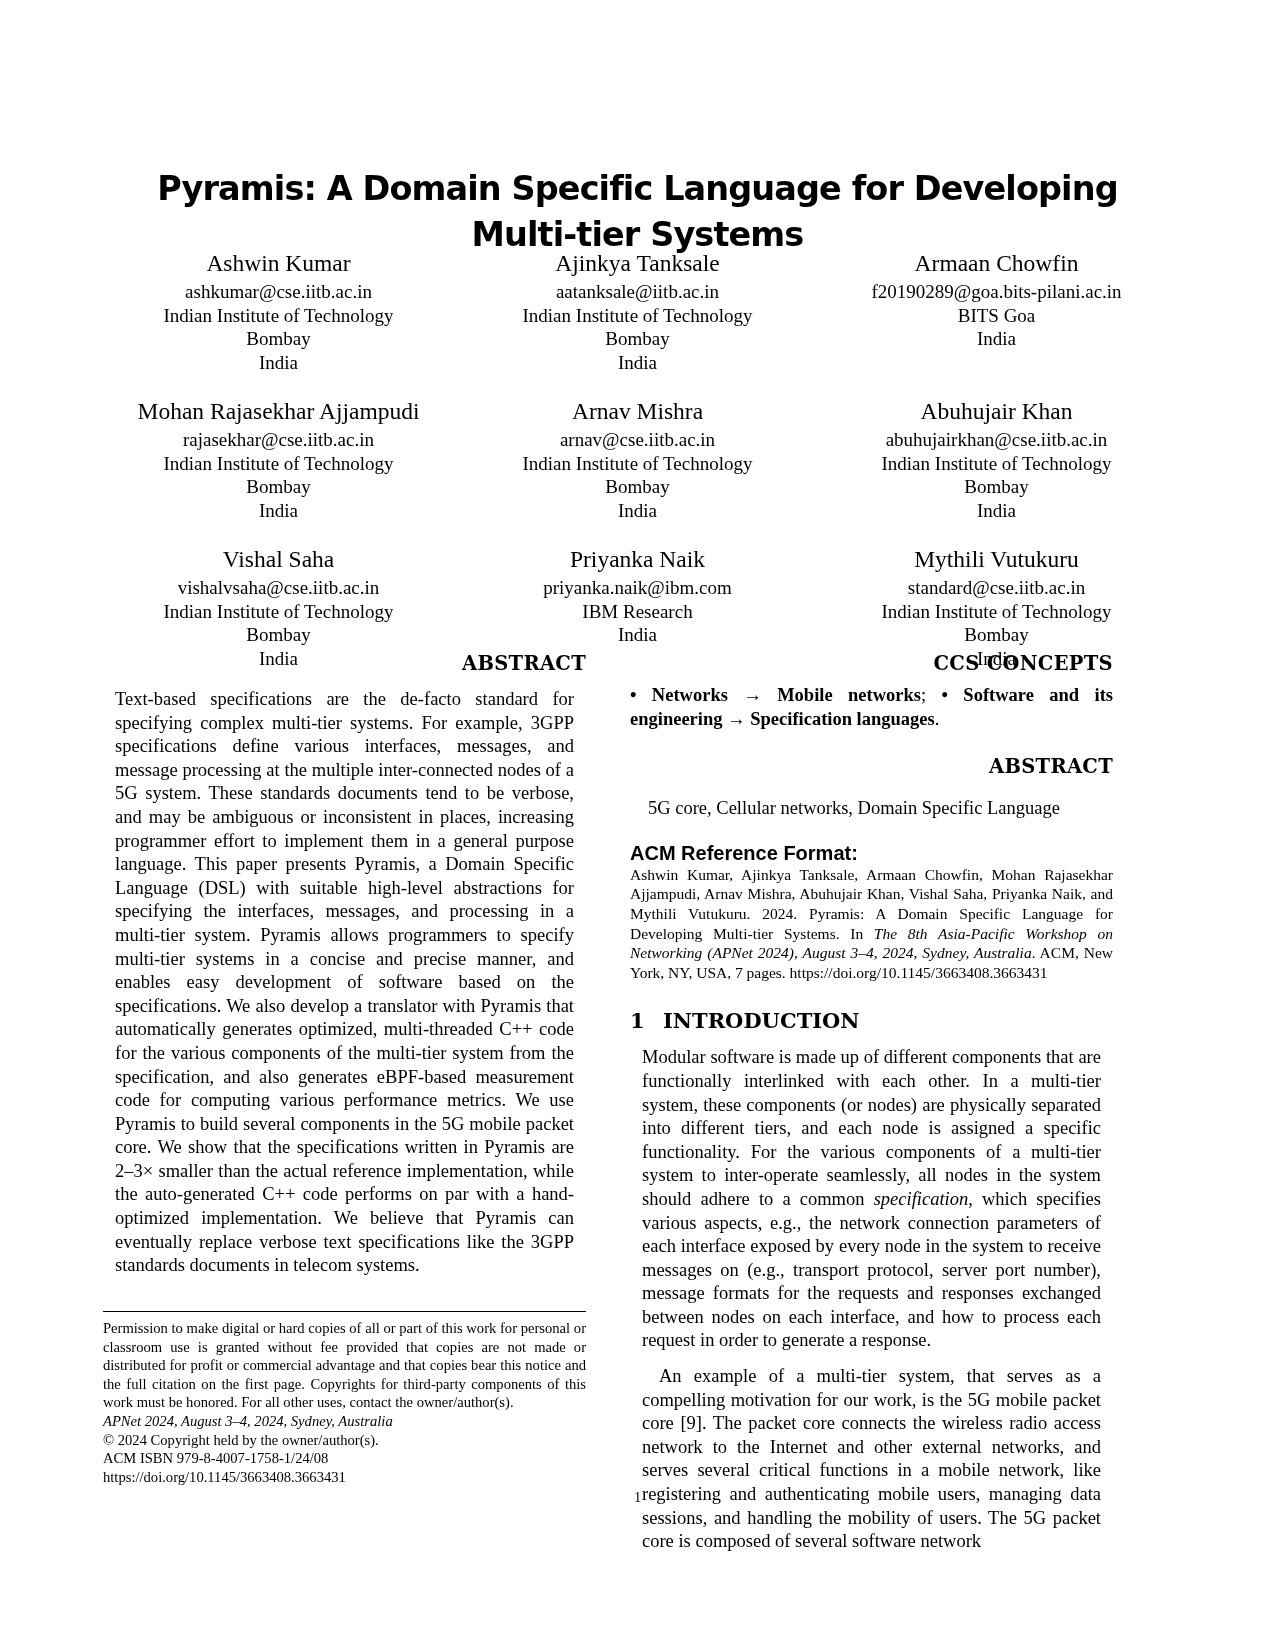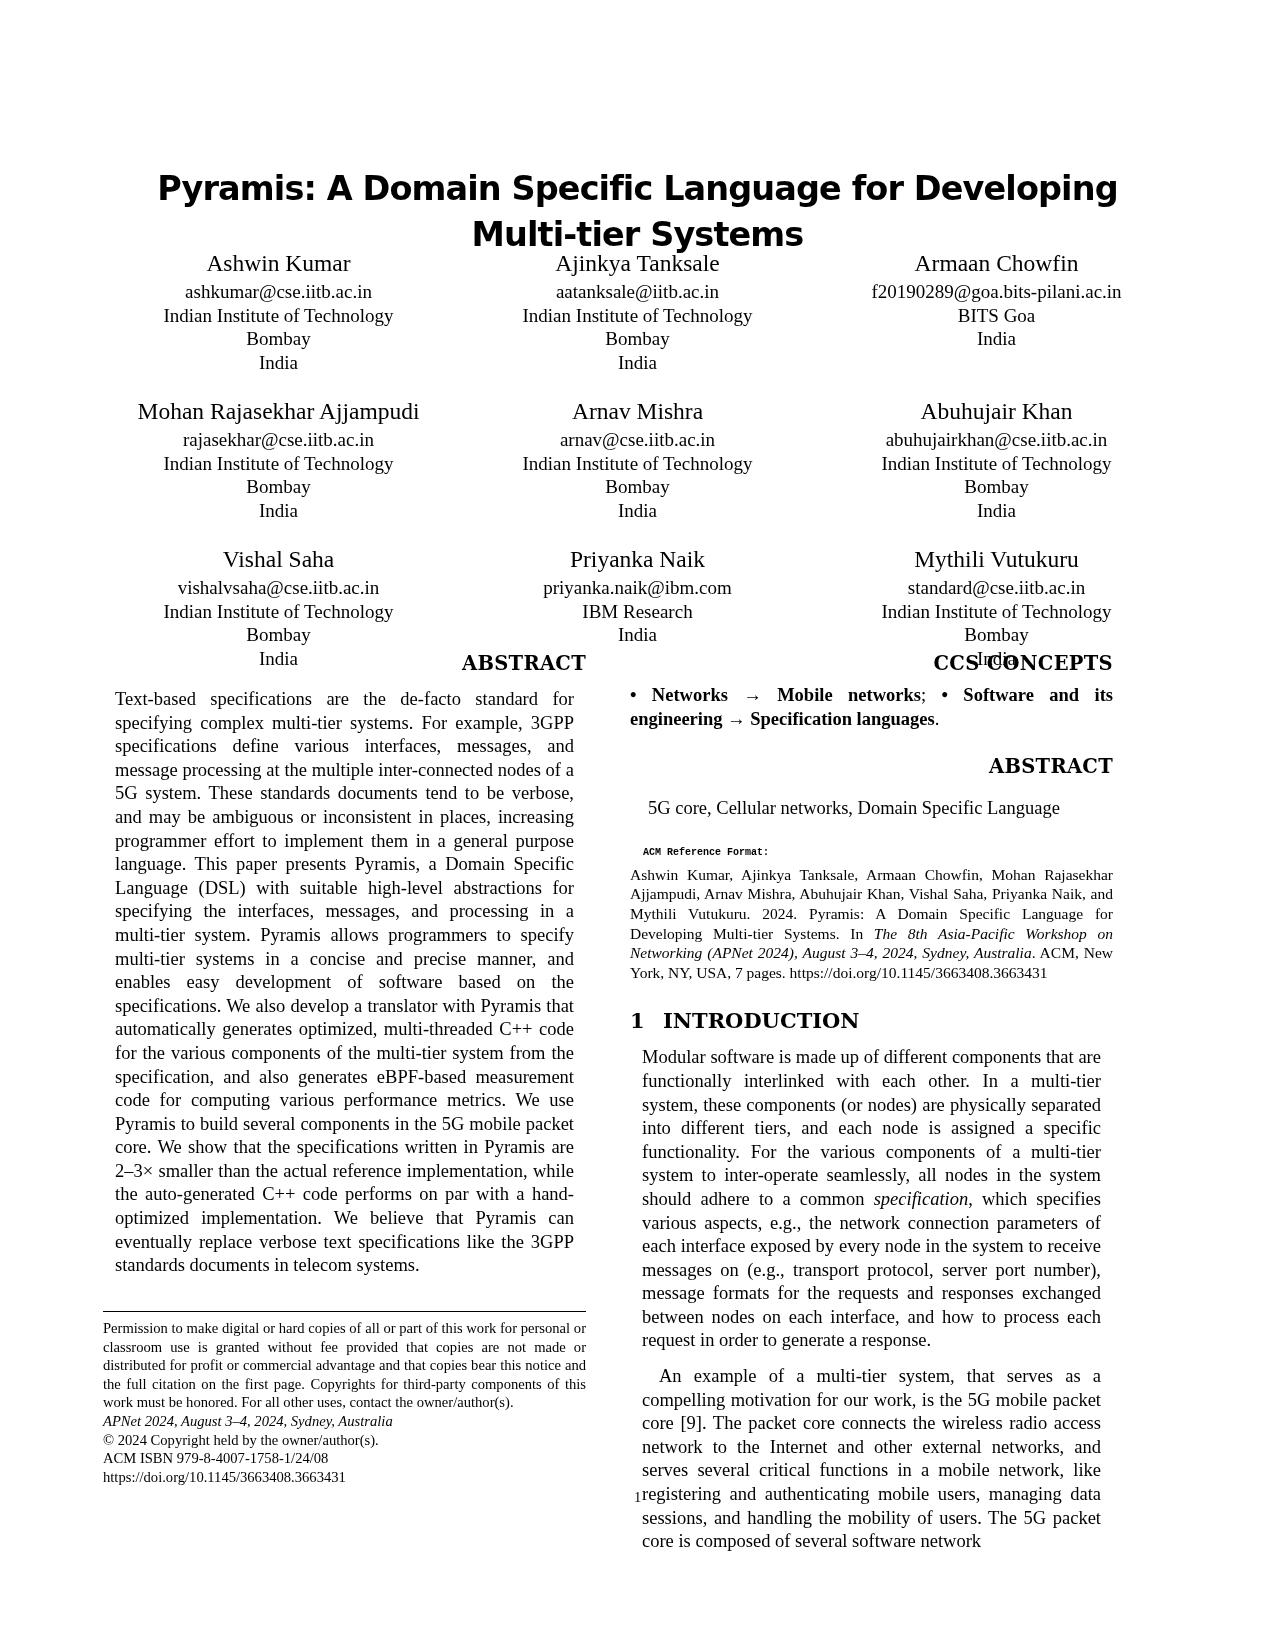--- a/index.html
+++ b/index.html
@@ -112,24 +112,24 @@
   .ccs-line {
     font-weight: bold;
     text-align: justify;
     margin: 0;
   }
   .ccs-line .thin { font-weight: normal; }
 
   .keywords-line { margin: 18px; text-align: left; }
 
   .ref-head {
-    font-family: Liberation Mono, monospace;
-    font-weight: bold;
-    font-size: 10px;
-    margin: 22px 0 2px 13px;
+    font-family: Liberation Sans, sans-serif;
+    font-weight: bold;
+    font-size: 20px;
+    margin: 22px 0 2px 0;
     line-height: 20px;
     text-align: left;
   }
   .ref-body {
     font-size: 15.5px;
     line-height: 19.6px;
     text-align: justify;
     margin: 0;
   }
   .ref-body i { font-style: italic; }

